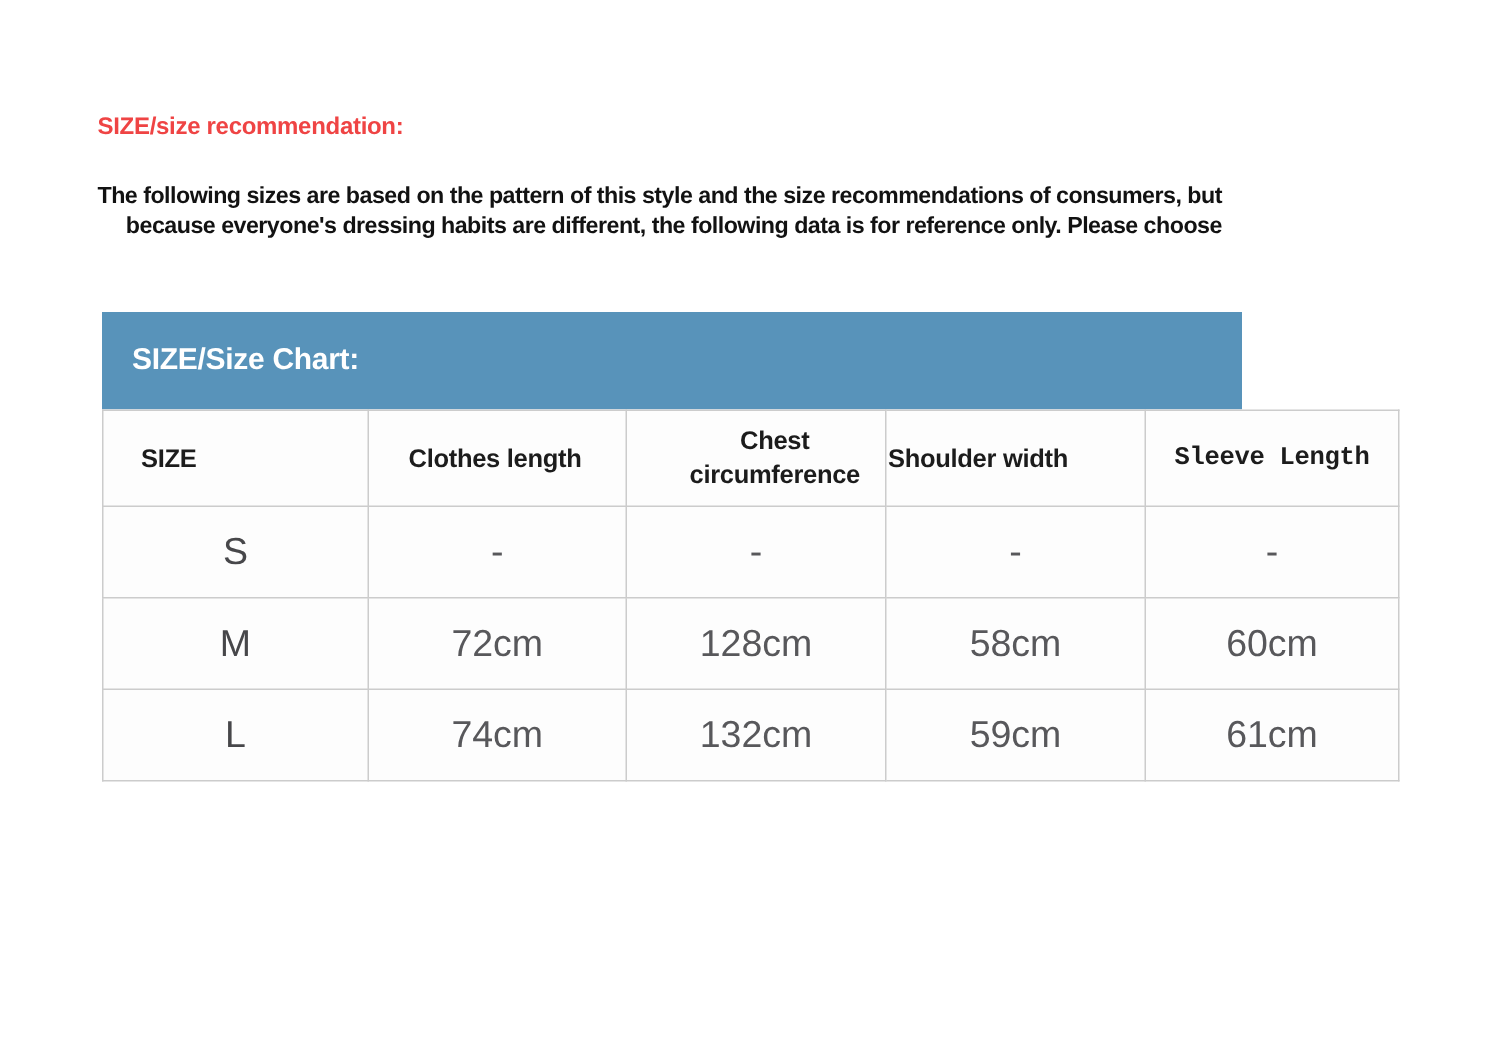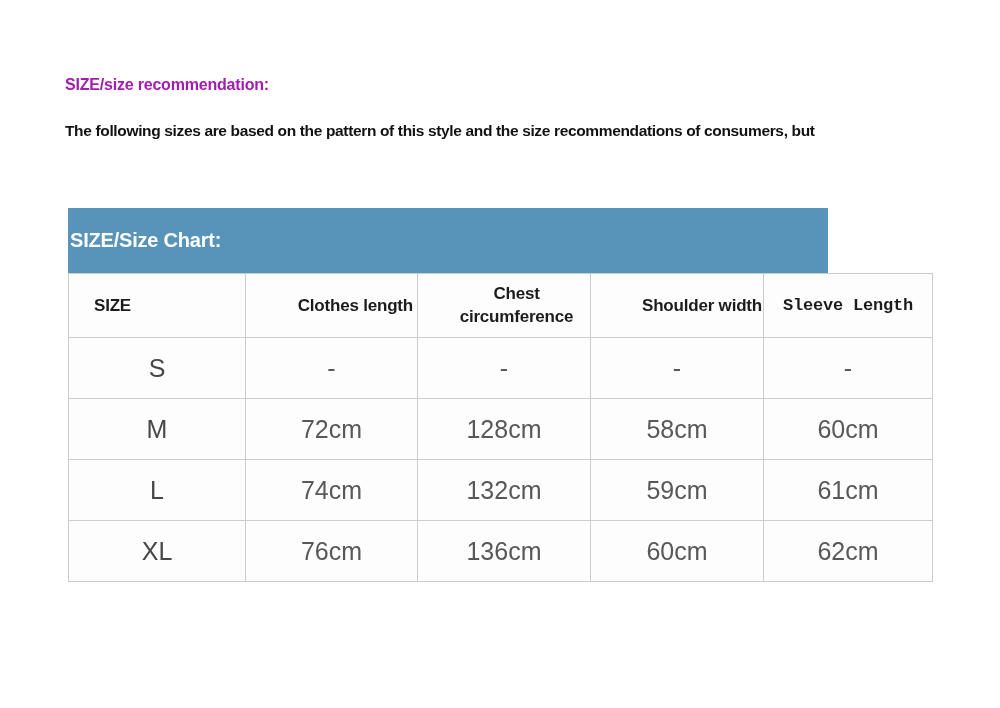--- a/index.html
+++ b/index.html
@@ -15,21 +15,21 @@
     color: #151515;
     overflow: hidden;
   }
   .section-title {
     position: absolute;
     left: 65px;
     top: 76px;
     font-size: 16px;
     font-weight: bold;
     letter-spacing: -0.2px;
-    color: #a21caf;
+    color: #ef4444;
   }
   .disclaimer {
     position: absolute;
     left: 65px;
     top: 121px;
     font-size: 15.5px;
     font-weight: bold;
     letter-spacing: -0.35px;
     line-height: 19.5px;
     color: #121212;
@@ -39,21 +39,21 @@
   .chart-bar {
     position: absolute;
     left: 68px;
     top: 208px;
     width: 760px;
     height: 65px;
     background: #5893ba;
     box-sizing: border-box;
     display: flex;
     align-items: center;
-    padding-left: 2px;
+    padding-left: 20px;
   }
   .chart-bar-title {
     color: #ffffff;
     font-size: 20px;
     font-weight: bold;
     letter-spacing: -0.2px;
   }
 
   table.size-table {
     position: absolute;
@@ -70,43 +70,44 @@
     vertical-align: middle;
   }
   .size-table thead th {
     height: 64px;
     font-size: 17px;
     font-weight: bold;
     color: #1c1c1c;
     letter-spacing: -0.2px;
   }
   th.h-size   { text-align: left;  padding-left: 25px; }
-  th.h-cloth  { text-align: right; padding-right: 4px; }
+  th.h-cloth  { padding-right: 4px; }
   th.h-chest  { text-align: center;  padding-left: 26px; font-size: 15px; line-height: 1.35; }
-  th.h-shoul  { text-align: right; border-radius: 12px; }
+  th.h-shoul  { text-align: left; border-radius: 12px; }
   th.h-sleeve { text-align: center; font-family: Liberation Mono, monospace; }
 
   .size-table tbody td {
     height: 61px;
     text-align: center;
     font-size: 25px;
     font-weight: normal;
     color: #58585b;
   }
   .size-table tbody td.size-cell {
     color: #47474a;
   }
 </style>
 </head>
 <body>
 
 <div class="section-title">SIZE/size recommendation:</div>
 
 <div class="disclaimer">
   <div class="line">The following sizes are based on the pattern of this style and the size recommendations of consumers, but</div>
+  <div class="line">because everyone's dressing habits are different, the following data is for reference only. Please choose</div>
 </div>
 
 <div class="chart-bar">
   <span class="chart-bar-title">SIZE/Size Chart:</span>
 </div>
 
 <table class="size-table">
   <colgroup>
     <col style="width:177px">
     <col style="width:172px">
@@ -138,21 +139,14 @@
       <td>58cm</td>
       <td>60cm</td>
     </tr>
     <tr>
       <td class="size-cell">L</td>
       <td>74cm</td>
       <td>132cm</td>
       <td>59cm</td>
       <td>61cm</td>
     </tr>
-    <tr>
-      <td class="size-cell">XL</td>
-      <td>76cm</td>
-      <td>136cm</td>
-      <td>60cm</td>
-      <td>62cm</td>
-    </tr>
   </tbody>
 </table>
 
 </body></html>

